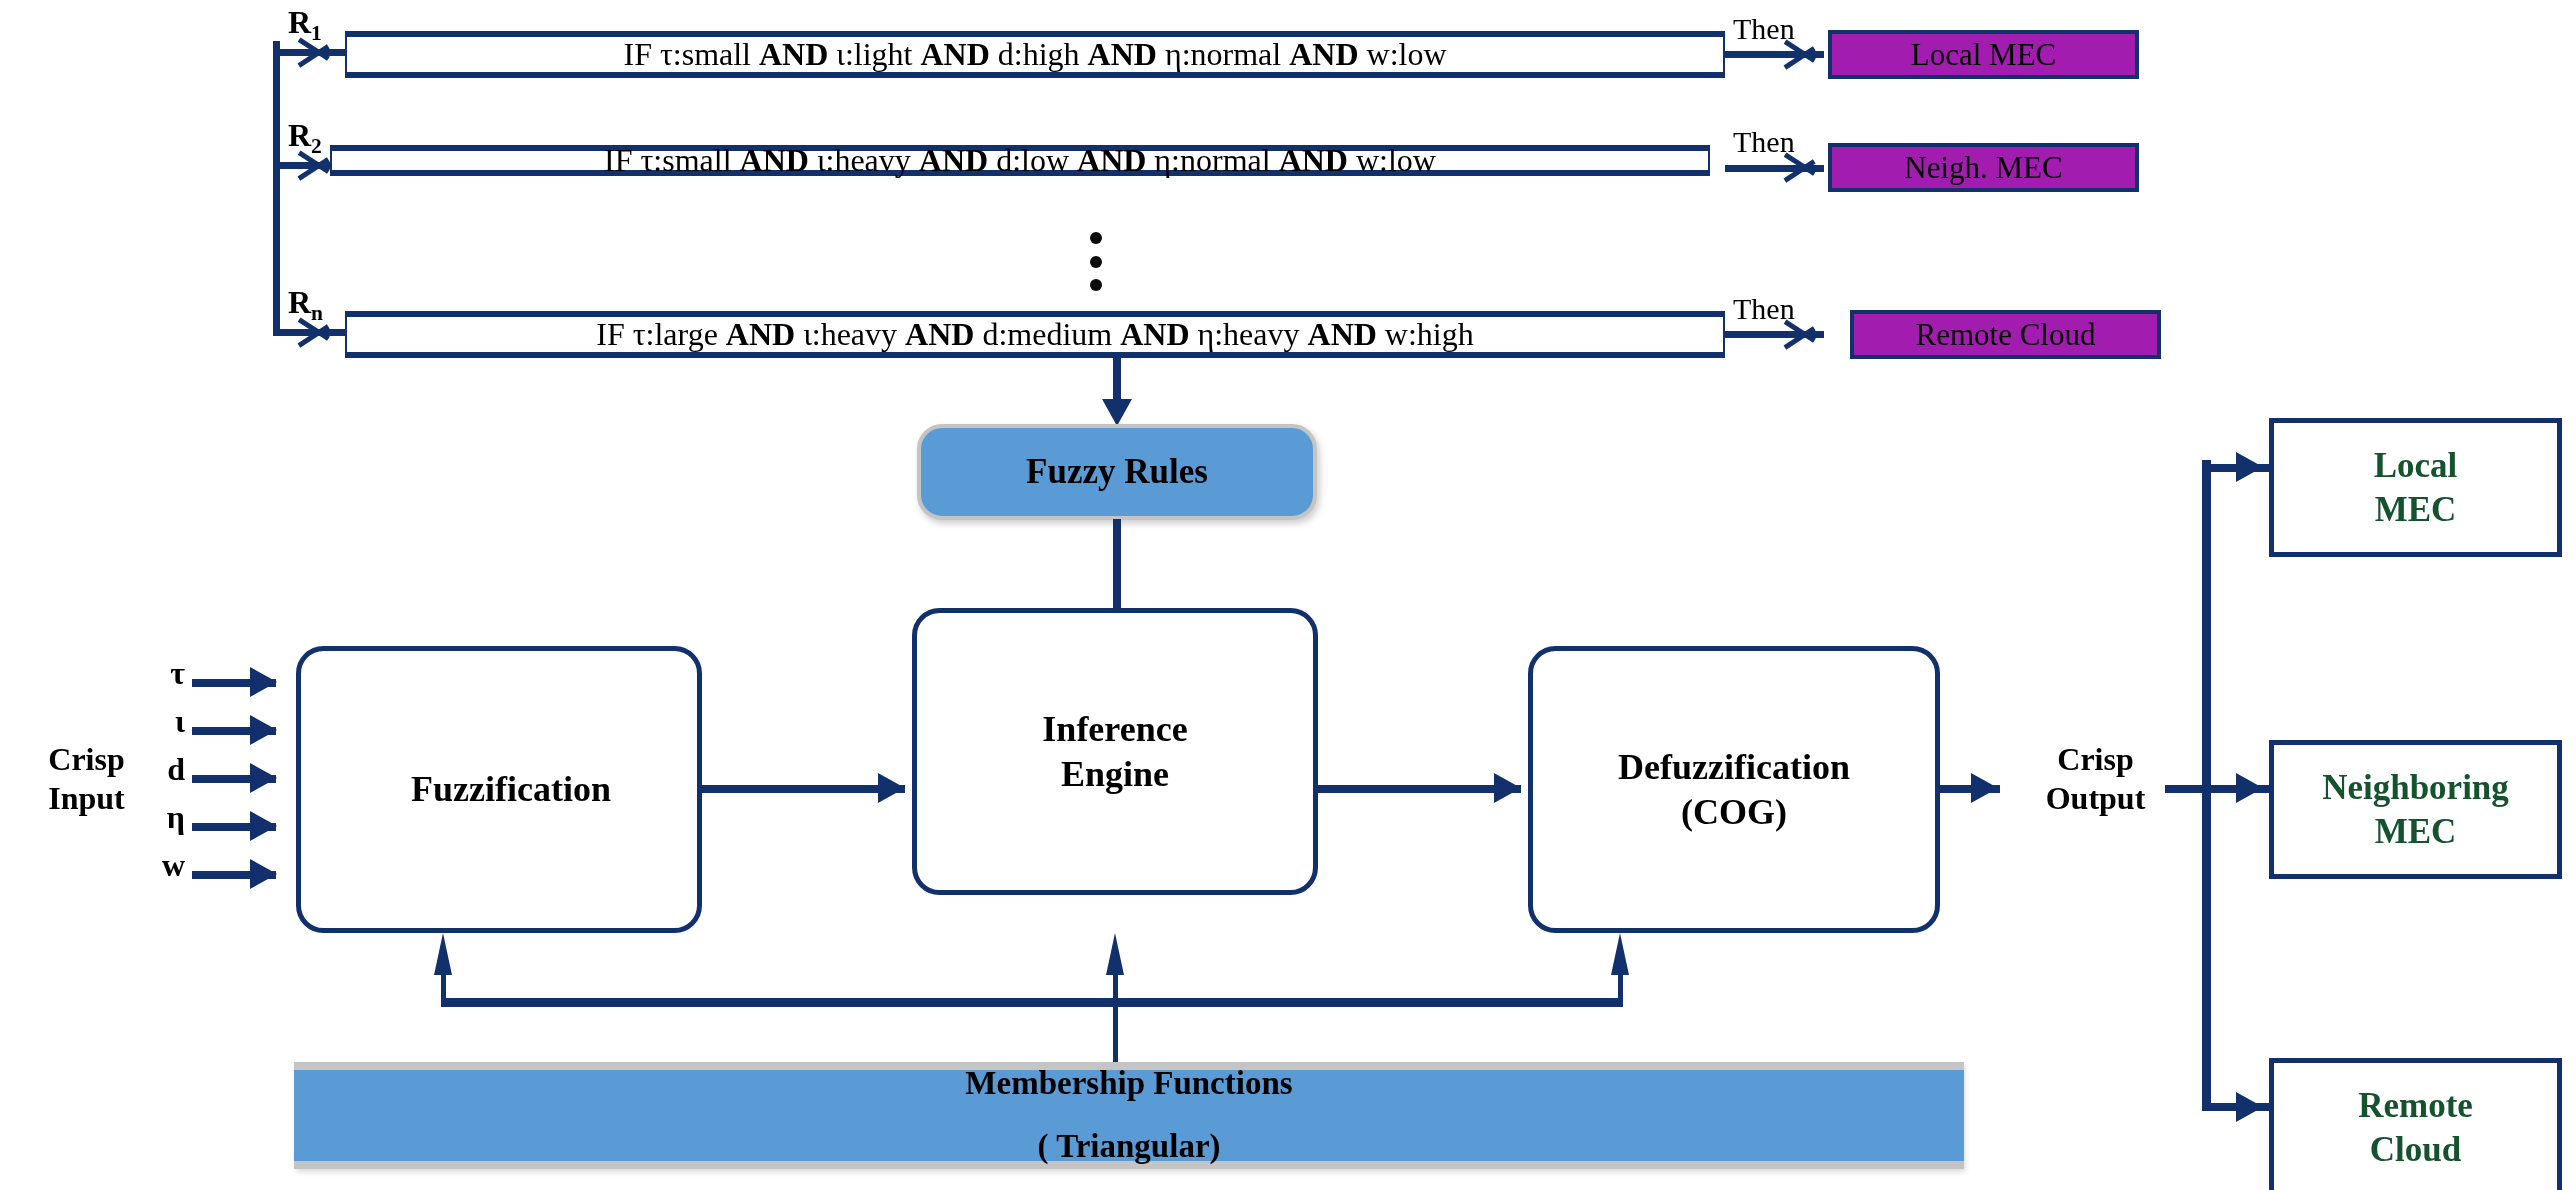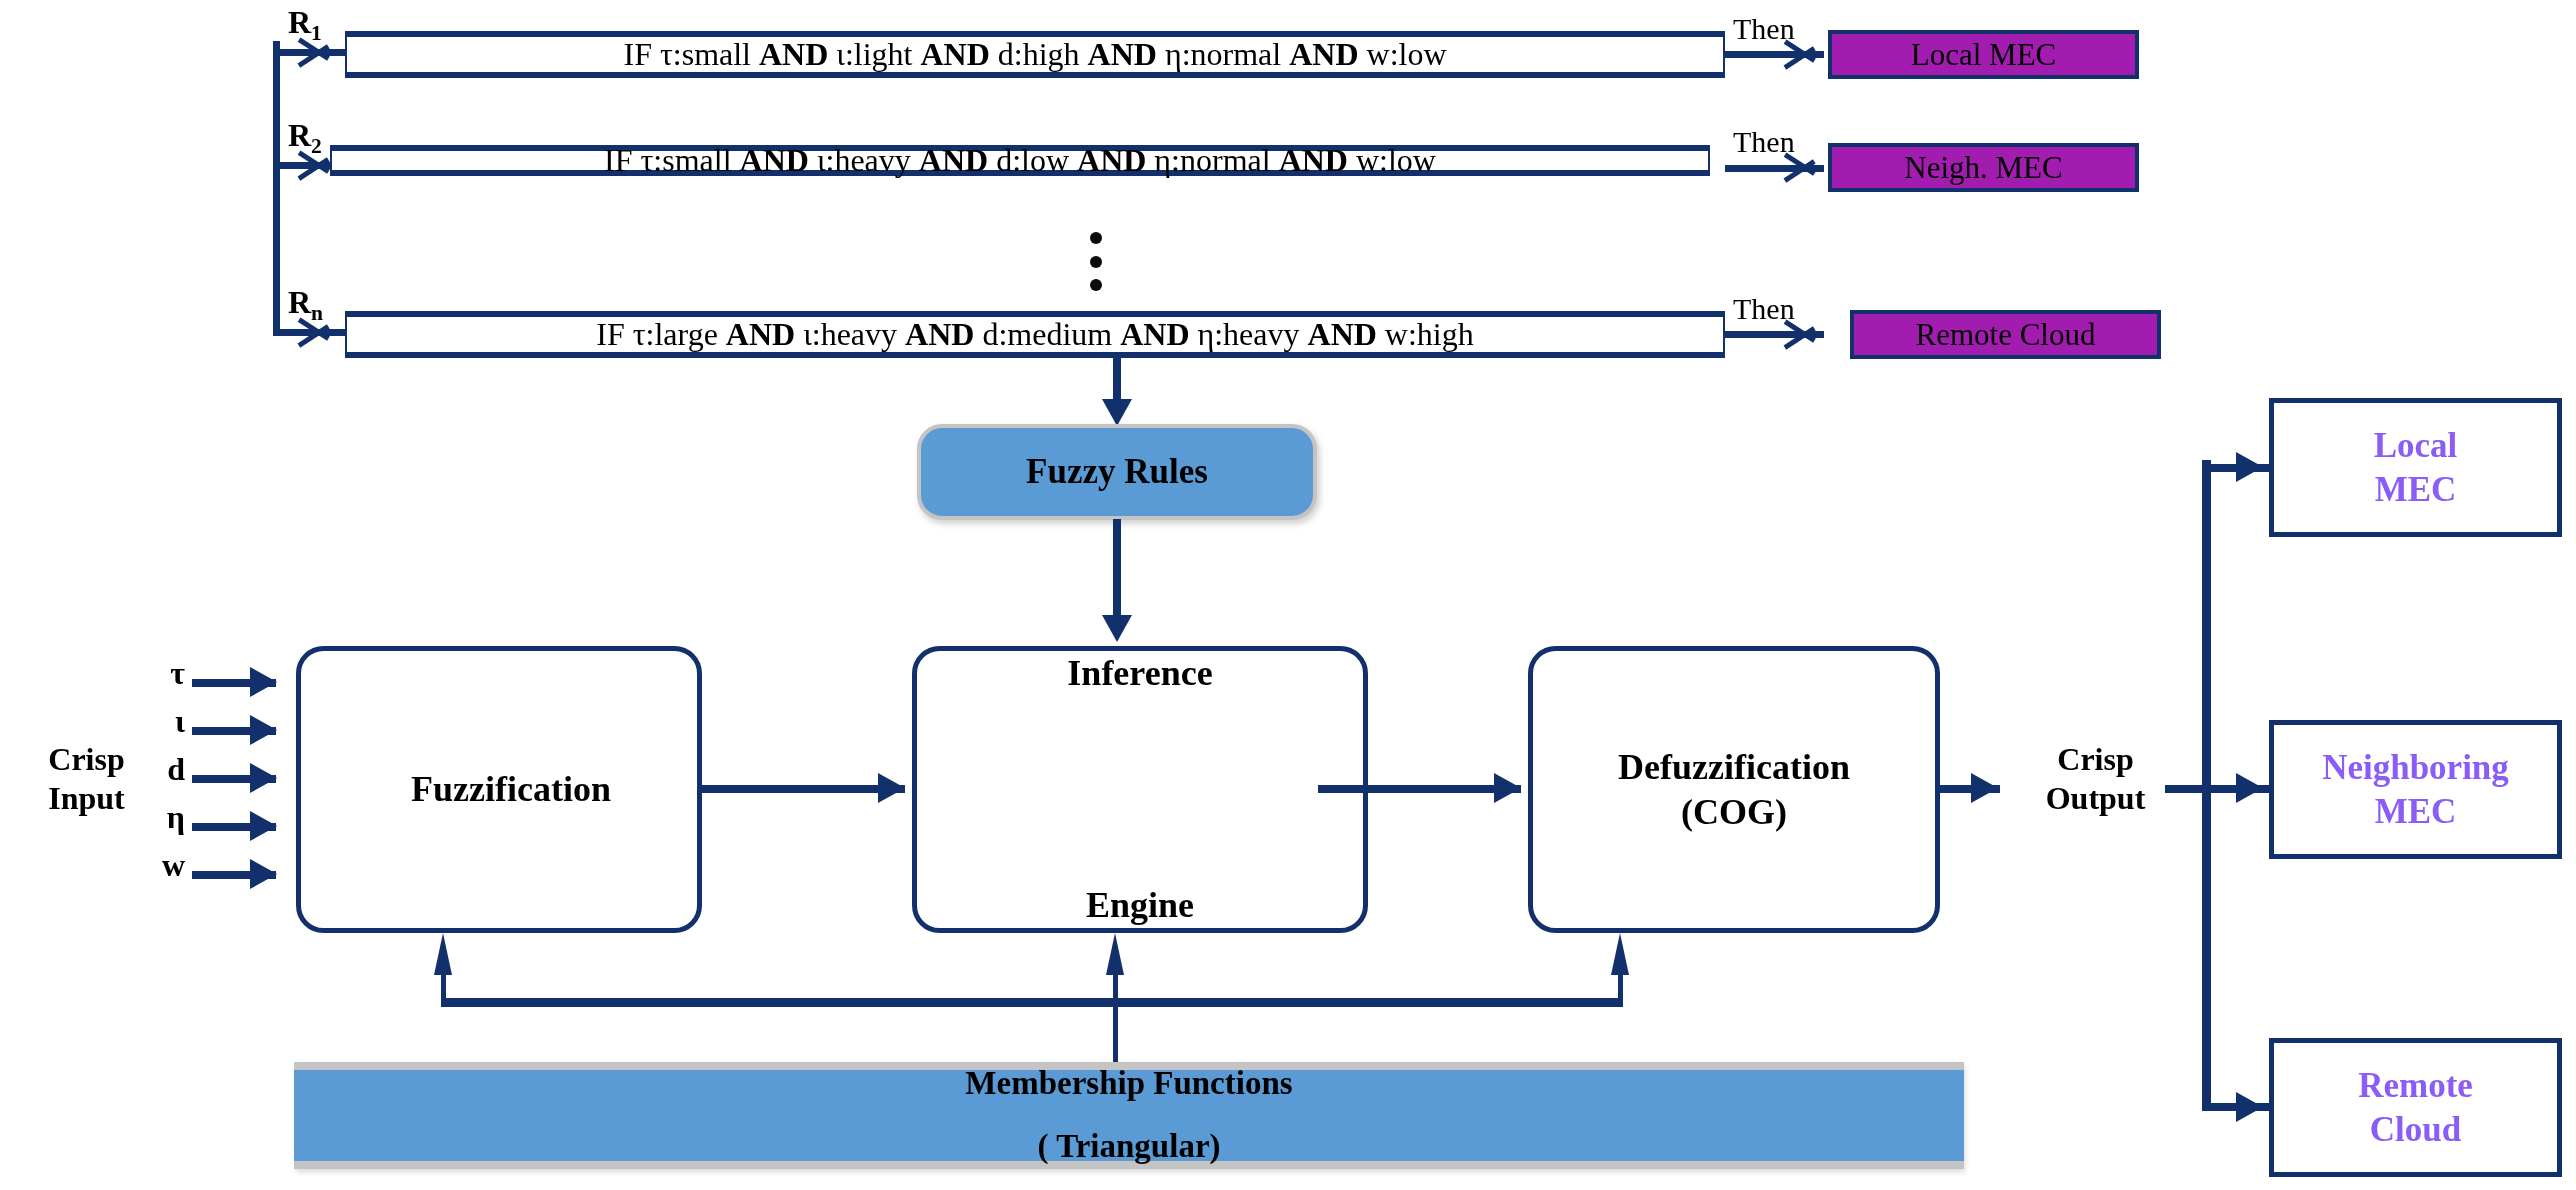--- a/index.html
+++ b/index.html
@@ -192,22 +192,23 @@
     background: #ffffff;
     border: 5.4px solid #12306B;
     box-sizing: border-box;
     display: flex;
     flex-direction: column;
     align-items: center;
     justify-content: center;
     text-align: center;
     font-size: 35px;
     font-weight: bold;
-    color: #8b5cf6;
+    color: #14532d;
     line-height: 1.25;
+    margin-top: 20px;
   }
 </style>
 </head>
 <body>
 
 <div id="canvas" data-name="fuzzy-logic-diagram">
 
   <div class="vline" data-name="rule-bus-vertical-line" style="left:273px; top:41px; width:6.6px; height:295px;"></div>
 
   <div class="hline" data-name="rule-1-connector-line" style="left:273px; top:49px; width:72px; height:6.6px;"></div>
@@ -301,21 +302,21 @@
   <div class="hline" data-name="input-arrow-line-w" style="left:192px; top:871px; width:84px; height:7.8px;"></div>
   <div class="arrow-r" data-name="input-arrowhead-w" style="left:250px; top:859px;"></div>
 
   <div class="stage-box" data-name="fuzzification-box" style="left:296px; top:646px; width:406px; height:287px;padding-left:24px;">
     <span data-name="fuzzification-label">Fuzzification</span>
   </div>
 
   <div class="hline" data-name="fuzzification-to-inference-line" style="left:702px; top:785px; width:203px; height:7.8px;"></div>
   <div class="arrow-r" data-name="fuzzification-to-inference-arrowhead" style="left:878px; top:773px;"></div>
 
-  <div class="stage-box" data-name="inference-engine-box" style="left:912px; top:646px; width:456px; height:287px;justify-content:space-between;">
+  <div class="stage-box" data-name="inference-engine-box" style="left:912px; top:608px; width:406px; height:287px;">
     <span data-name="inference-engine-label-line1">Inference</span>
     <span data-name="inference-engine-label-line2">Engine</span>
   </div>
 
   <div class="hline" data-name="inference-to-defuzzification-line" style="left:1318px; top:785px; width:203px; height:7.8px;"></div>
   <div class="arrow-r" data-name="inference-to-defuzzification-arrowhead" style="left:1494px; top:773px;"></div>
 
   <div class="stage-box" data-name="defuzzification-box" style="left:1528px; top:646px; width:412px; height:287px;">
     <span data-name="defuzzification-label-line1">Defuzzification</span>
     <span data-name="defuzzification-label-line2">(COG)</span>

